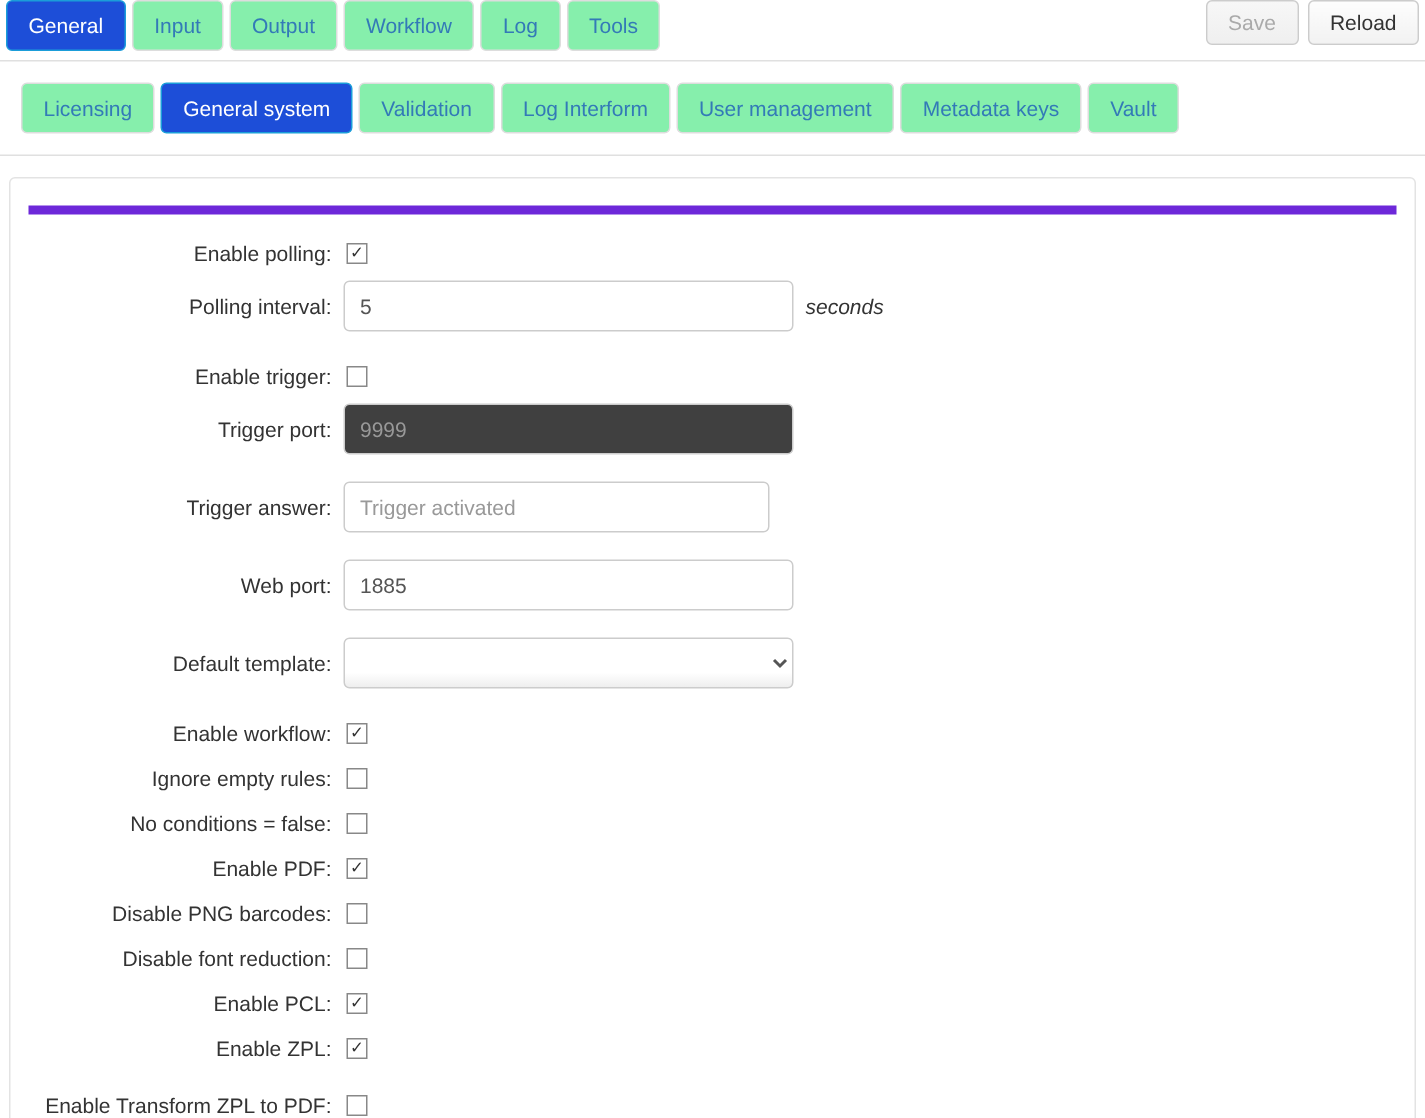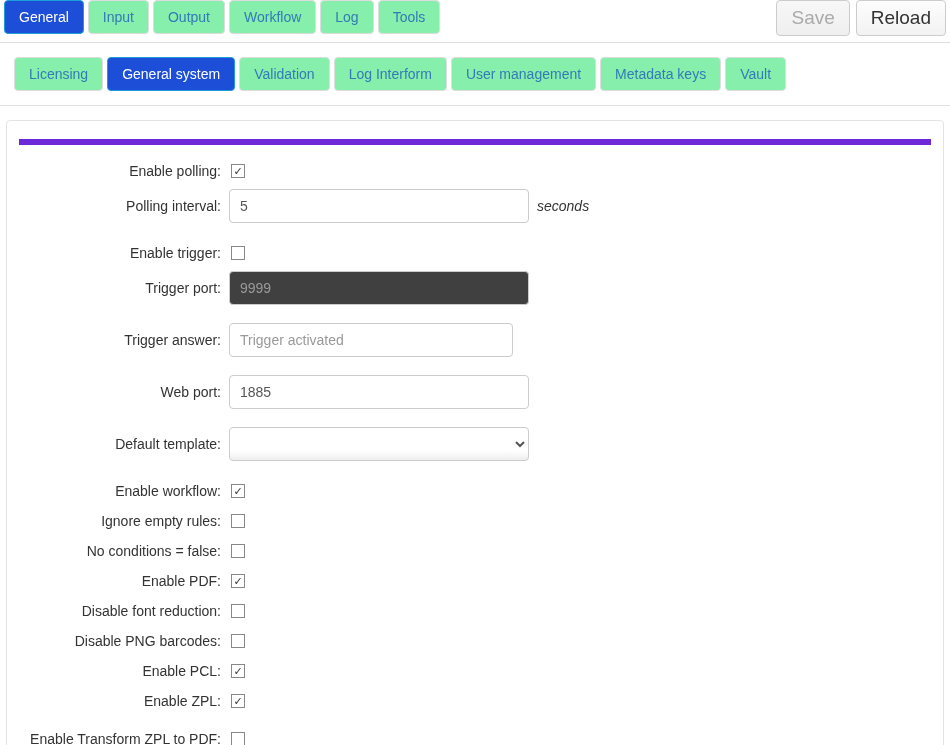--- a/index.html
+++ b/index.html
@@ -22,21 +22,21 @@
   color: #fff;
 }
 
 .actions { display: flex; gap: 6px; }
 .btn {
   padding: 6px 14px;
   border: 1px solid #ccc;
   border-radius: 4px;
   background: linear-gradient(#fdfdfd,#f2f2f2);
   cursor: pointer;
-  font-size: 19px;
+  font-size: 14px;
   color: #333;
 }
 .btn.disabled { color: #aaa; cursor: default; background: linear-gradient(#f7f7f7,#efefef); }
 
 .sub-bar { border-top: 1px solid #e0e0e0; border-bottom: 1px solid #e0e0e0; padding: 14px 4px; margin-top: 6px; }
 .sub-tabs { display: flex; gap: 4px; padding-left: 10px; }
 
 .panel { border: 1px solid #e3e3e3; border-radius: 4px; margin: 14px 6px 6px 6px; padding: 18px 12px 28px 12px; background: #fff; }
 .panel-inner { border-top: 6px solid #6d28d9; padding-top: 14px; }
 
@@ -179,28 +179,28 @@
     </div>
 
     <div class="form-row">
       <div class="form-label">Enable PDF:</div>
       <div class="form-control-wrap">
           <div class="checkbox">✓</div>
         </div>
     </div>
 
     <div class="form-row">
+      <div class="form-label">Disable PNG barcodes:</div>
+      <div class="form-control-wrap">
+          <div class="checkbox"></div>
+        </div>
+    </div>
+
+    <div class="form-row">
       <div class="form-label">Disable font reduction:</div>
-      <div class="form-control-wrap">
-          <div class="checkbox"></div>
-        </div>
-    </div>
-
-    <div class="form-row">
-      <div class="form-label">Disable PNG barcodes:</div>
       <div class="form-control-wrap">
           <div class="checkbox"></div>
         </div>
     </div>
 
     <div class="form-row">
       <div class="form-label">Enable PCL:</div>
       <div class="form-control-wrap">
           <div class="checkbox">✓</div>
         </div>

